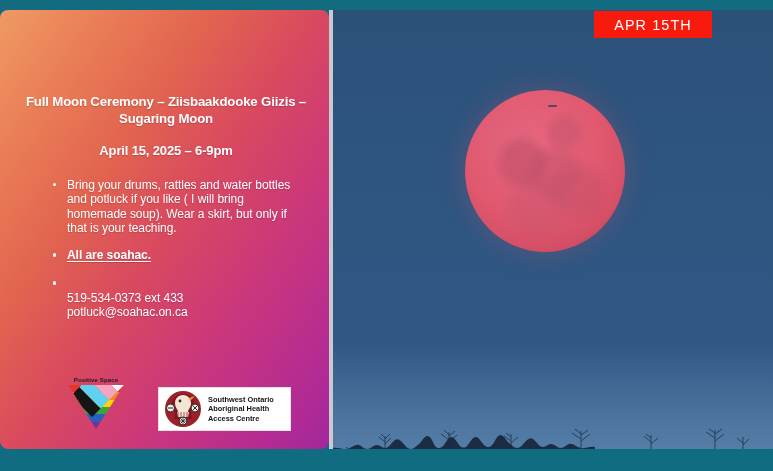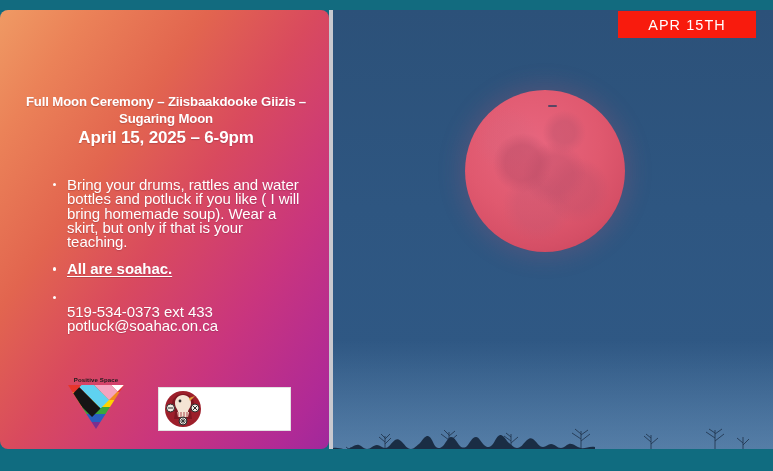--- a/index.html
+++ b/index.html
@@ -18,25 +18,25 @@
     border-radius:8px;
   }
   .divider{position:absolute;left:329px;top:10px;width:4px;height:439px;background:#c9c9cf;}
 
   .headline{
     position:absolute;left:24px;top:84px;width:284px;
     text-align:center;color:#ffffff;font-weight:bold;
     font-size:13.2px;line-height:16.5px;letter-spacing:-.15px;
     text-shadow:0 1px 1px rgba(90,20,40,.28);
   }
-  .headline .ln3{display:block;margin-top:3px;font-size:17px;}
+  .headline .ln3{display:block;margin-top:16px;font-size:13px;}
 
   .bullets{position:absolute;left:50px;top:168px;width:250px;color:#ffffff;}
   .bullet{position:relative;padding-left:17px;margin-bottom:13px;
-    font-size:15px;line-height:14.3px;letter-spacing:-.05px;
+    font-size:12px;line-height:14.3px;letter-spacing:-.05px;
     text-shadow:0 1px 1px rgba(90,20,40,.25);}
   .bullet:before{content:"";position:absolute;left:3px;top:5px;width:3.4px;height:3.4px;border-radius:50%;background:#ffffff;}
   .bullet.emph{font-weight:bold;}
   .bullet.emph span{text-decoration:underline;text-underline-offset:2px;}
   .bullet.tight{margin-bottom:14px;}
 
   
   .ps-logo{position:absolute;left:60px;top:366px;width:72px;height:56px;}
   .ps-title{font-size:6.1px;font-weight:bold;color:#1b1b1b;text-align:center;letter-spacing:.1px;line-height:8px;}
   .ps-tri{position:relative;width:56px;height:44px;margin:1px auto 0;overflow:hidden;
@@ -72,22 +72,22 @@
       radial-gradient(circle at 70% 62%,rgba(193,80,106,.42) 0 12%,rgba(193,80,106,0) 22%),
       radial-gradient(circle at 45% 72%,rgba(198,86,112,.38) 0 14%,rgba(198,86,112,0) 24%),
       radial-gradient(circle at 26% 30%,rgba(216,100,124,.30) 0 10%,rgba(216,100,124,0) 20%),
       radial-gradient(circle at 42% 34%,#e8667f 0%,#e0596f 48%,#d54f66 72%,#c7455d 90%,#b33e55 100%);
     box-shadow:0 0 22px 6px rgba(210,90,115,.18);}
   .moon .speck{position:absolute;left:52%;top:9%;width:9px;height:2.4px;background:#2b3f5e;opacity:.75;border-radius:1px;}
 
   .treeline{position:absolute;left:0;top:404px;width:100%;height:45px;}
 
   
-  .badge{position:absolute;left:594px;top:11px;width:138px;height:27px;background:#f81b0d;
-    display:flex;align-items:center;justify-content:center;margin-left:24px;}
+  .badge{position:absolute;left:594px;top:11px;width:118px;height:27px;background:#f81b0d;
+    display:flex;align-items:center;justify-content:center;}
   .badge span{color:#ffffff;font-size:14.4px;letter-spacing:1.1px;font-weight:normal;}
 </style>
 </head>
 <body>
 
 <div class="poster">
 
   <div class="band-top"></div>
 
   <div class="left-panel">
@@ -136,20 +136,25 @@
           <path d="M14 22h12l-1 5H15z" fill="#f4e4d4"></path>
           <path d="M15 22v5M18 22v5M21 22v5M24 22v5" stroke="#9d1f2b" stroke-width=".8"></path>
           <circle cx="7.5" cy="18" r="4" fill="#f0ece4" stroke="#2b2b2b" stroke-width="1"></circle>
           <path d="M5 18h5" stroke="#2b2b2b" stroke-width="1"></path>
           <circle cx="32" cy="18" r="4" fill="#f0ece4" stroke="#2b2b2b" stroke-width="1"></circle>
           <path d="M29.5 15.5l5 5M34.5 15.5l-5 5" stroke="#2b2b2b" stroke-width="1"></path>
           <circle cx="20" cy="31" r="4" fill="#f0ece4" stroke="#2b2b2b" stroke-width="1"></circle>
           <path d="M20 27v8M16 31h8M17.2 28.2l5.6 5.6M22.8 28.2l-5.6 5.6" stroke="#2b2b2b" stroke-width=".8"></path>
         </svg>
       </div>
+      <div class="soahac-txt">
+        <div>Southwest Ontario</div>
+        <div>Aboriginal Health</div>
+        <div>Access Centre</div>
+      </div>
     </div>
   </div>
 
   <div class="divider"></div>
 
   <div class="photo">
     <div class="moon">
       <div class="speck"></div>
     </div>
     <div class="haze"></div>

